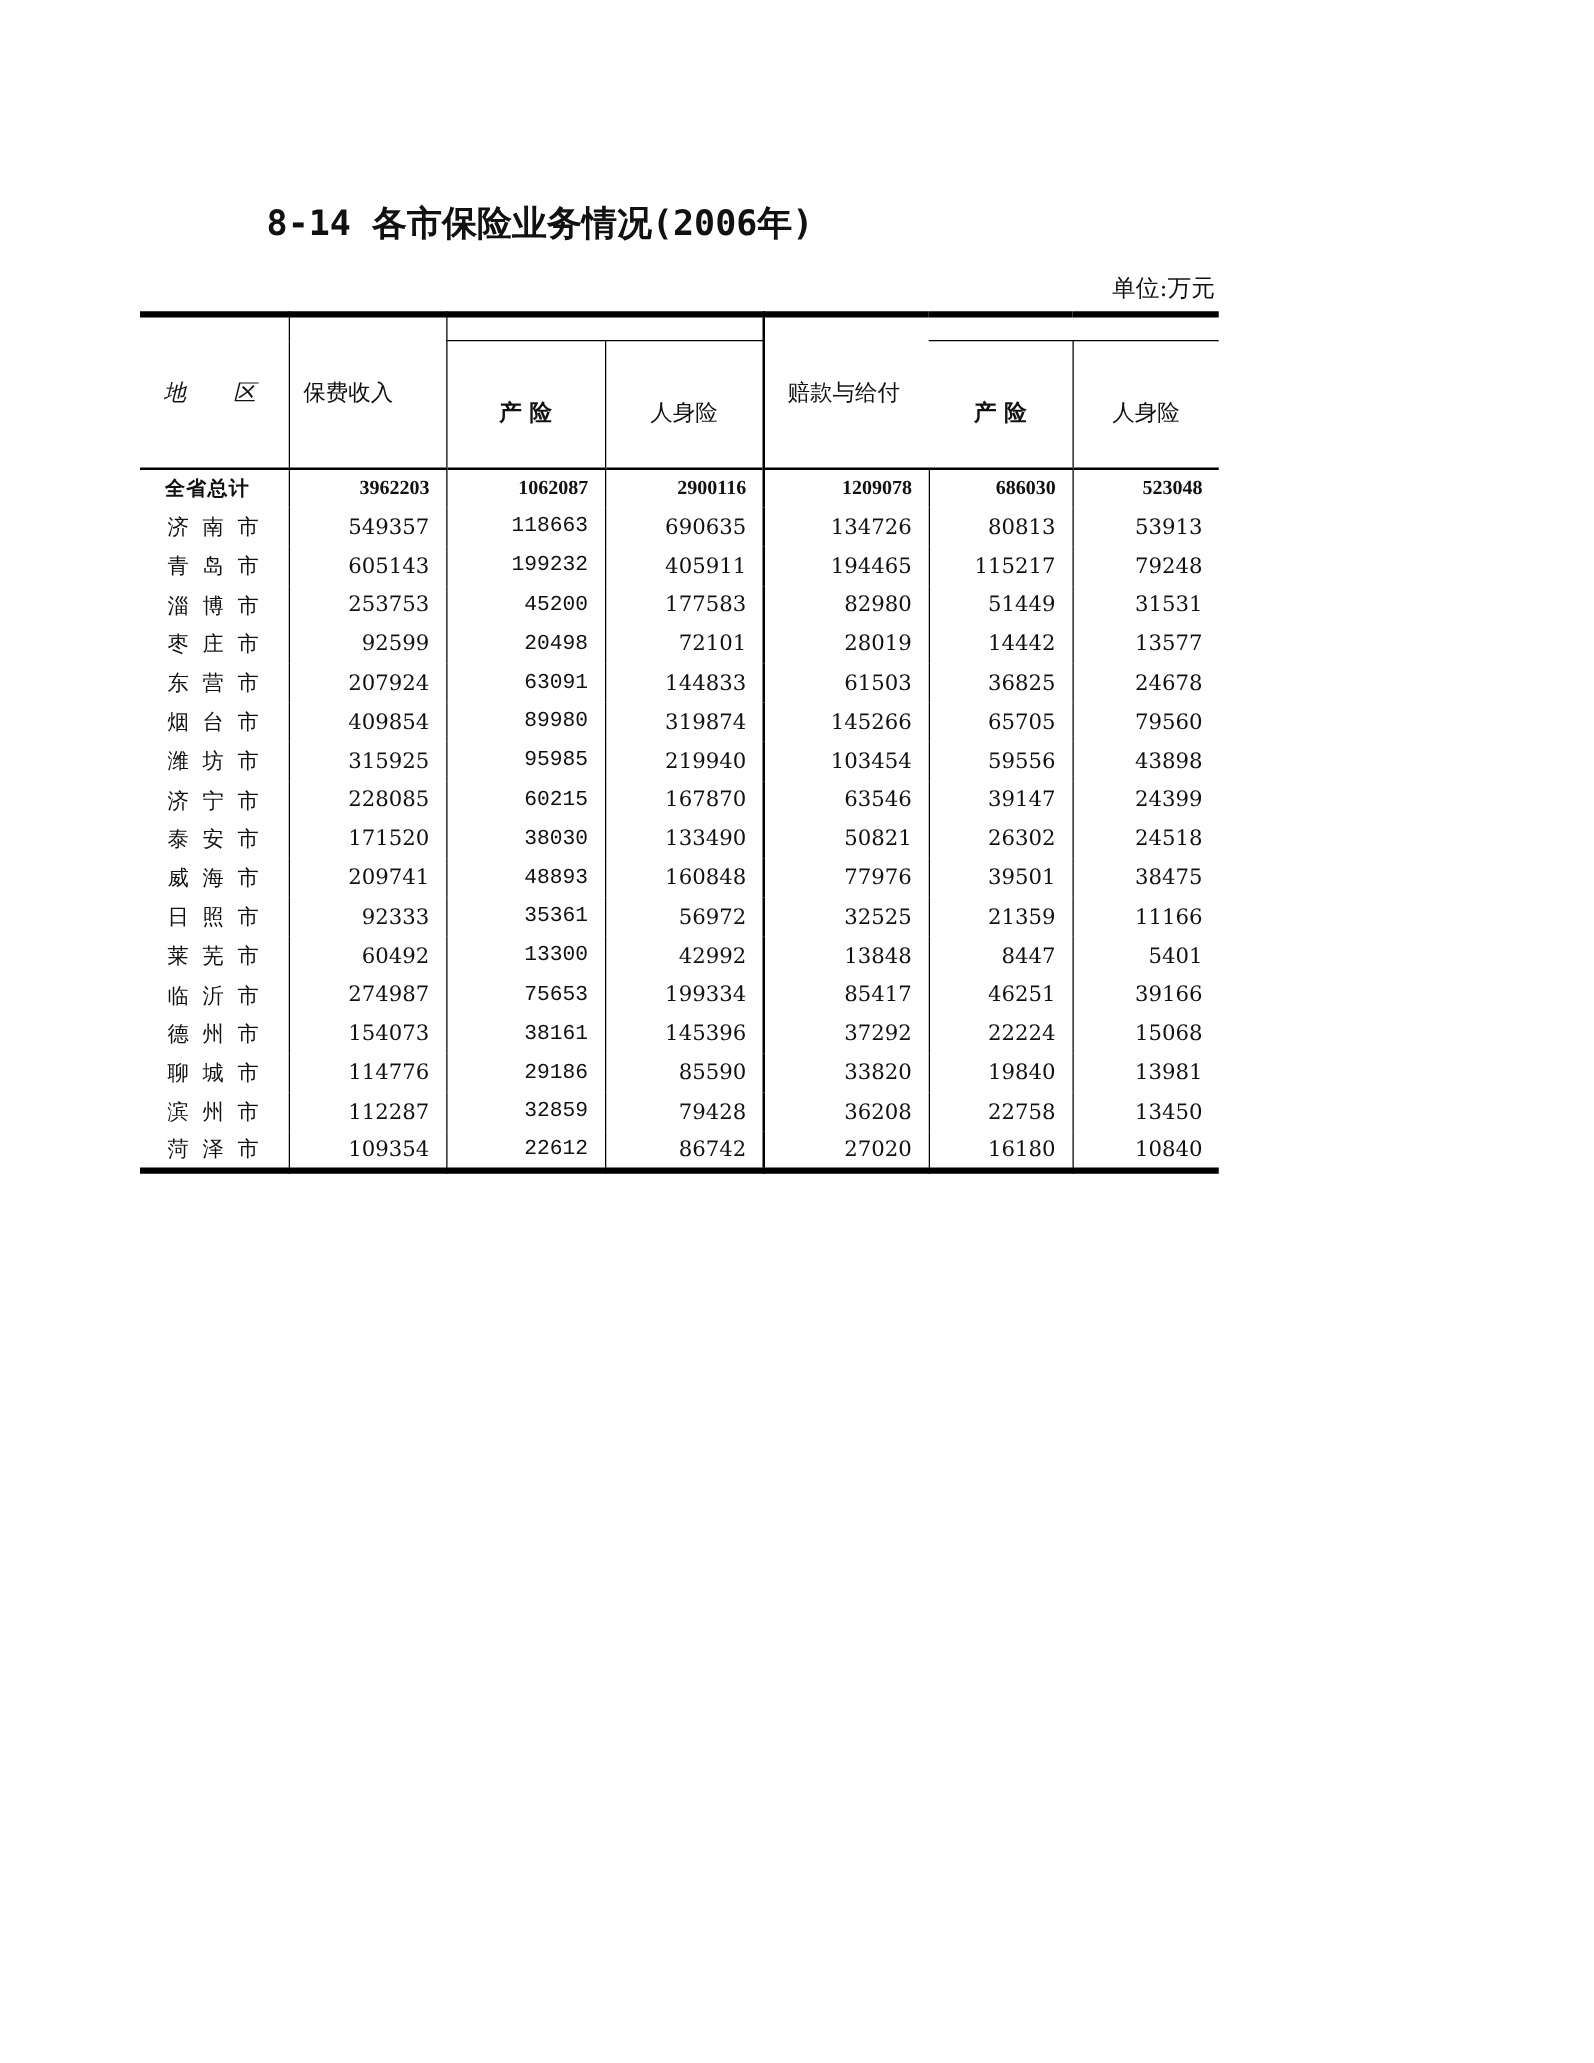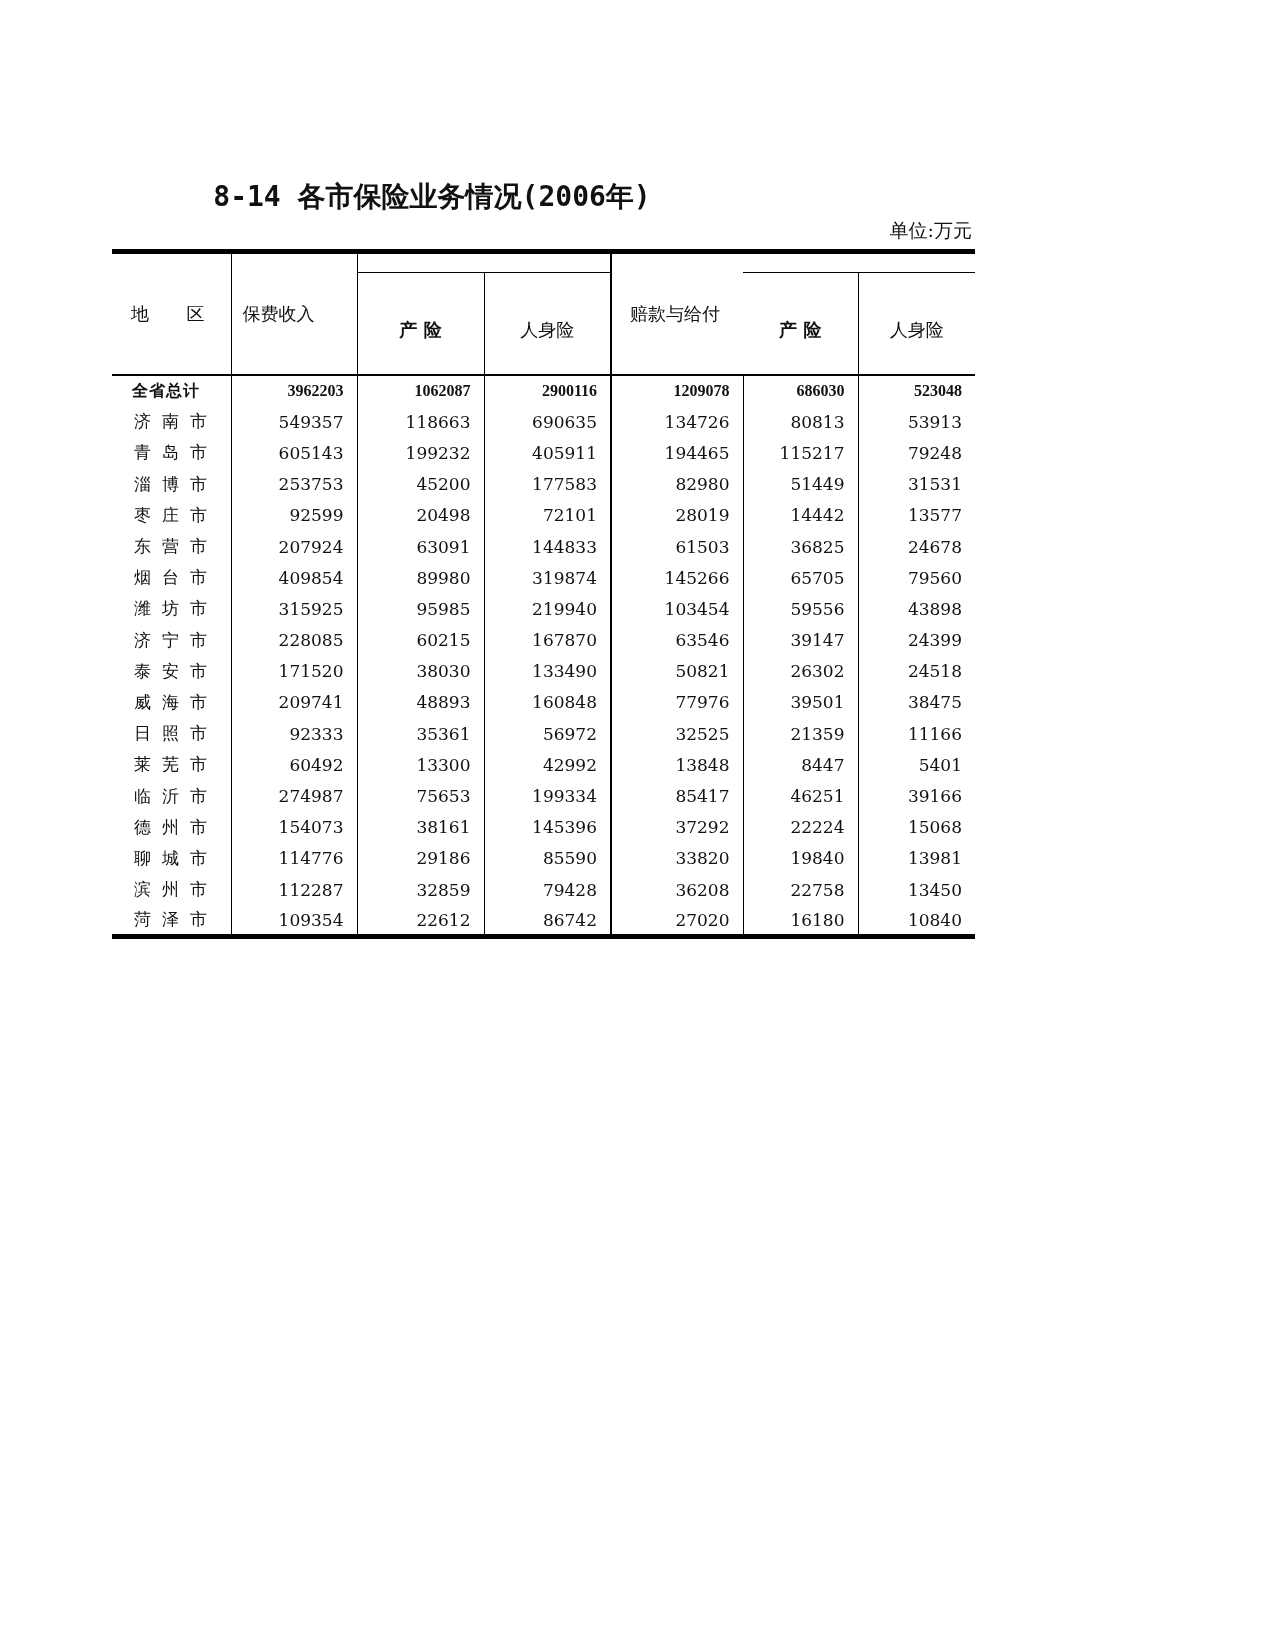--- a/index.html
+++ b/index.html
@@ -1,21 +1,21 @@
 <!DOCTYPE html>
 <html><head>
 <meta charset="utf-8">
 <style>
   html, body { margin: 0; padding: 0; background: #ffffff; }
   body {
     width: 1275px; height: 1650px; position: relative; overflow: hidden;
     font-family: "DejaVu Serif", "Liberation Serif", serif; color: #111;
   }
   .title {
-    position: absolute; left: 0; width: 1104px; top: 178px;
+    position: absolute; left: 0; width: 1104px; top: 160px;
     text-align: center; font-size: 28px; font-weight: bold;
     font-family: "DejaVu Sans Mono", "Liberation Mono", monospace;
     letter-spacing: 0px;
     padding-right: 240px; box-sizing: border-box;
   }
   .unit {
     position: absolute; top: 218px; left: 820px; width: 152px;
     text-align: right; font-size: 19px;
   }
   table.stat {
@@ -26,33 +26,33 @@
   table.stat col.c0 { width: 119px; }
   table.stat col.c1 { width: 126px; }
   table.stat col.c2 { width: 127px; }
   table.stat col.c3 { width: 127px; }
   table.stat col.c4 { width: 132px; }
   table.stat col.c5 { width: 115px; }
   table.stat col.c6 { width: 117px; }
   th { font-weight: normal; font-size: 18px; vertical-align: middle; }
   thead tr.top th { height: 16px; }
   thead tr.sub th { height: 86px; }
-  th.region { text-align: center; letter-spacing: 16px; padding-left: 10px; border-right: 1.5px solid #000; }
+  th.region { text-align: center; letter-spacing: 16px; padding-left: 10px; border-right: 1.5px solid #000; font-style: italic; }
   th.premium { text-align: left; padding-left: 11px; padding-top: 0; border-right: 1.5px solid #000; vertical-align: middle; }
   th.claims { text-align: left; padding-left: 18px; border-left: 2.5px solid #000; border-right: 0; }
   th.spacer-top { border-bottom: 1.5px solid #000; }
   th.sub-prop { text-align: center; padding-top: 14px; border-right: 1.5px solid #000; font-weight: bold; }
   th.sub-life { text-align: center; padding-top: 14px; }
   th.sub-life.mid { border-right: 2.5px solid #000; }
   tbody tr { height: 31.2px; }
   tbody tr:first-child td { border-top: 2.5px solid #000; }
   td { font-size: 17px; text-align: right; padding: 0 13px 0 0; white-space: nowrap; }
   td.name { text-align: left; padding-left: 22px; letter-spacing: 11px; border-right: 1.5px solid #000; }
   td.n1 { border-right: 1.5px solid #000; }
-  td.n2 { border-right: 1.5px solid #000; }
+  td.n2 { border-right: 1.5px solid #000; font-family: Liberation Mono, monospace; }
   td.n3 { border-right: 2.5px solid #000; }
   td.n4 { border-right: 1.5px solid #000; }
   td.n5 { border-right: 1.5px solid #000; }
   tr.total td { font-weight: bold; font-family: Liberation Serif, serif; font-size: 16px; }
   tr.total td.name { letter-spacing: 1px; padding-left: 20px; }
 </style>
 </head>
 <body>
 
 <div class="title">8-14  各市保险业务情况(2006年)</div>

